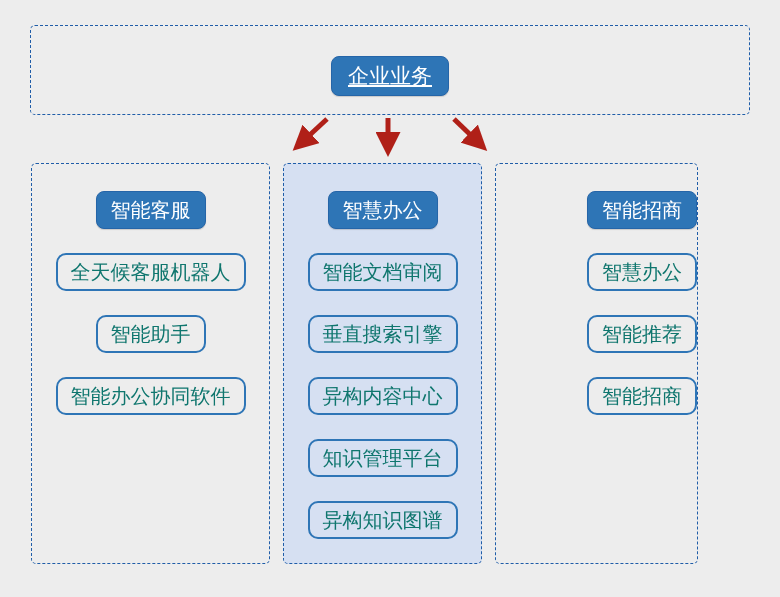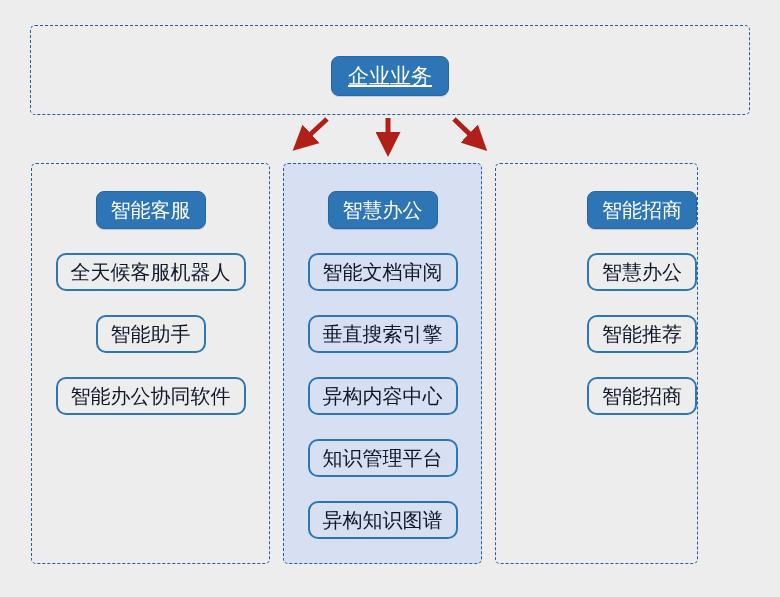--- a/index.html
+++ b/index.html
@@ -62,21 +62,21 @@
     line-height: 38px;
     padding: 0 16px;
   }
   .col-header {
     margin-top: 27px;
   }
   
   .item-node {
     border: 2px solid #2E75B6;
     border-radius: 10px;
-    color: #0f172a;
+    color: #0f766e;
     font-size: 20px;
     line-height: 34px;
     padding: 0 13px;
     margin-top: 24px;
     white-space: nowrap;
     background: transparent;
     box-sizing: border-box;
   }
   .arrows-svg {
     position: absolute;

